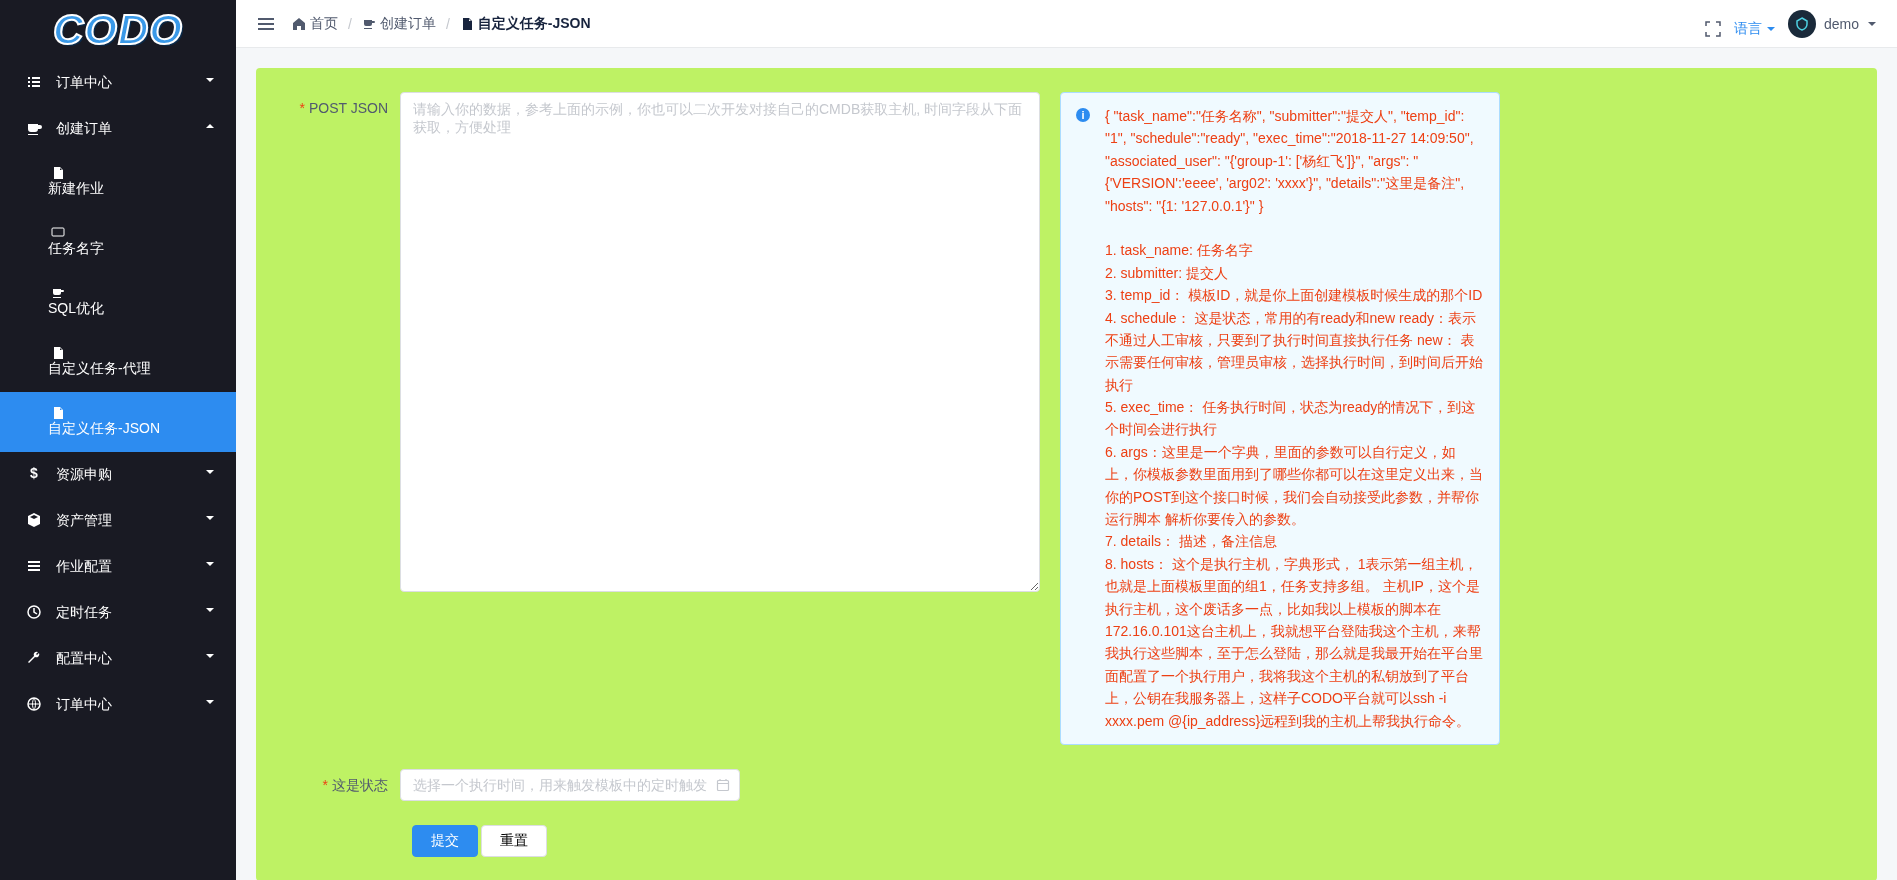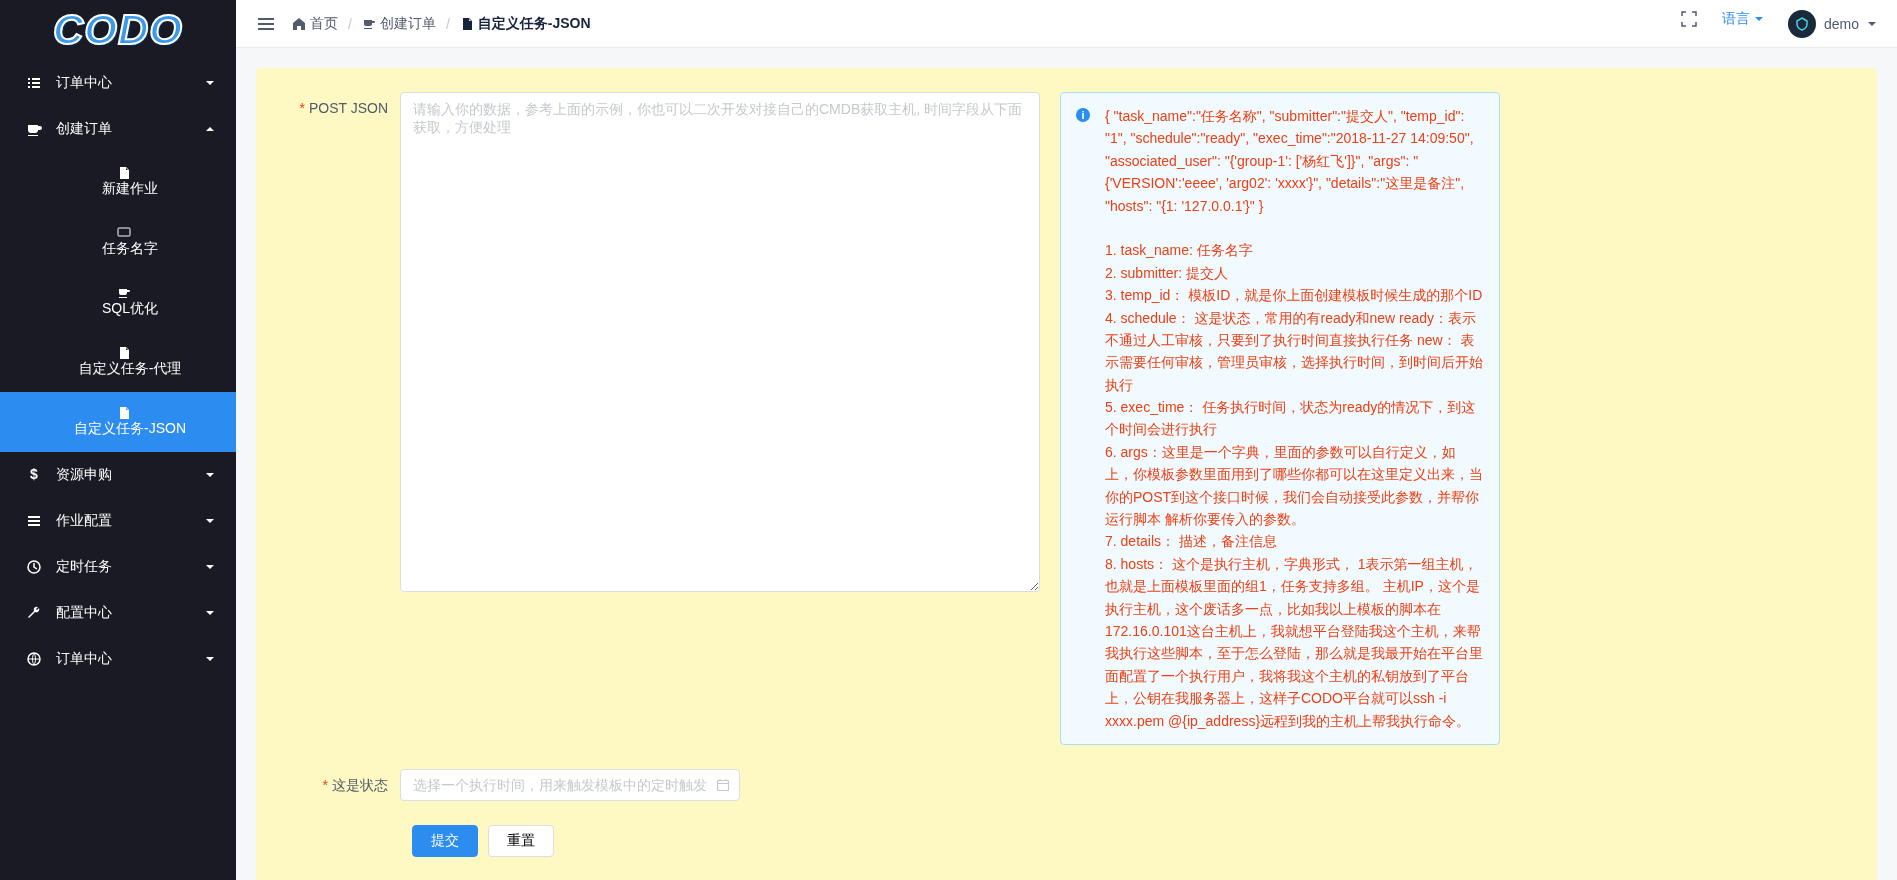--- a/index.html
+++ b/index.html
@@ -2,55 +2,55 @@
 <html><head>
 <meta charset="utf-8">
 <style>
 * { margin: 0; padding: 0; box-sizing: border-box; }
 body { font-family: "Helvetica Neue", Helvetica, Arial, sans-serif; font-size: 14px; color: #515a6e; background: #f5f7f9; overflow: hidden; }
 .app { display: flex; height: 880px; width: 1897px; }
 .sidebar { width: 236px; background: #191a23; color: #fff; flex-shrink: 0; overflow-y: auto; }
 .logo { height: 60px; display: flex; align-items: center; justify-content: center; }
 .logo-text { color: #3a99e8; font-size: 42px; font-weight: 900; font-style: italic; letter-spacing: 1px; -webkit-text-stroke: 2px #fff; text-shadow: 2px 2px 0 #0a2a4a; }
 .menu { list-style: none; }
-.menu-item { display: flex; align-items: center; padding: 14px 24px; cursor: pointer; color: #fff; font-size: 14px; position: relative; }
+.menu-item { display: flex; align-items: flex-start; padding: 14px 24px; cursor: pointer; color: #fff; font-size: 14px; position: relative; }
 .menu-item.active { background: #2d8cf0; }
 .menu-item .icon { width: 20px; margin-right: 12px; display: inline-flex; align-items: center; justify-content: center; }
 .menu-item .arrow { position: absolute; right: 20px; transition: transform 0.2s; }
 .menu-item .arrow.open { transform: rotate(180deg); }
 .submenu { list-style: none; }
 .submenu .menu-item { padding-left: 48px; flex-direction: column; }
 .main { flex: 1; display: flex; flex-direction: column; background: #f5f7f9; }
 .header { height: 48px; background: #fff; display: flex; align-items: center; padding: 8px 20px; border-bottom: 1px solid #e8eaec; }
 .hamburger { cursor: pointer; margin-right: 16px; }
 .breadcrumb { display: flex; align-items: center; flex: 1; color: #515a6e; }
 .breadcrumb-item { display: inline-flex; align-items: center; }
 .breadcrumb-sep { margin: 0 10px; color: #c5c8ce; }
 .breadcrumb .icon { margin-right: 4px; }
 .breadcrumb-item.current { font-weight: 600; color: #17233d; }
-.header-right { display: flex; align-items: flex-start; gap: 24px; }
+.header-right { display: flex; align-items: flex-end; gap: 12px; }
 .lang { color: #2d8cf0; cursor: pointer; display: flex; align-items: center; gap: 4px; }
 .user { display: flex; align-items: center; gap: 8px; cursor: pointer; }
 .avatar { width: 28px; height: 28px; border-radius: 50%; background: #1a2a3a; display: flex; align-items: center; justify-content: center; color: #4dd; }
 .content { flex: 1; padding: 20px; overflow-y: auto; }
-.card { background: #fef9c3; padding: 24px; border-radius: 4px; }
+.card { background: #bef264; padding: 24px; border-radius: 4px; }
 .form-row { display: flex; margin-bottom: 24px; }
 .form-label { width: 120px; text-align: right; padding-right: 12px; padding-top: 8px; color: #515a6e; }
 .form-label .req { color: #ed4014; margin-right: 4px; }
 .form-content { flex: 1; display: flex; gap: 20px; align-items: flex-start; }
 .textarea { width: 640px; height: 500px; padding: 8px 12px; border: 1px solid #dcdee2; border-radius: 4px; font-size: 14px; resize: both; font-family: inherit; }
 .textarea::placeholder { color: #c5c8ce; }
 .alert { flex: 1; border: 1px solid #abdcff; background: #f0faff; border-radius: 4px; padding: 12px 16px 12px 44px; position: relative; max-width: 440px; }
 .alert-icon { position: absolute; left: 14px; top: 14px; color: #2d8cf0; }
 .alert-body { color: #ed4014; font-size: 14px; line-height: 1.6; white-space: pre-wrap; word-break: break-word; }
 .date-input-wrap { position: relative; display: inline-block; }
 .date-input { width: 340px; padding: 7px 32px 7px 12px; border: 1px solid #dcdee2; border-radius: 4px; font-size: 14px; }
 .date-input::placeholder { color: #c5c8ce; }
 .date-icon { position: absolute; right: 10px; top: 50%; transform: translateY(-50%); color: #c5c8ce; pointer-events: none; }
-.btn-row { padding-left: 132px; display: flex; gap: 10px; }
+.btn-row { padding-left: 132px; display: flex; gap: 3px; }
 .btn { padding: 6px 18px; border-radius: 4px; font-size: 14px; cursor: pointer; border: 1px solid #dcdee2; background: #fff; }
 .btn-primary { background: #2d8cf0; border-color: #2d8cf0; color: #fff; }
 svg { display: block; }
 .fullscreen-icon { cursor: pointer; }
 </style>
 </head>
 <body>
 
 <div class="app">
   <aside class="sidebar">
@@ -127,20 +127,33 @@
           <span>自定义任务-JSON</span>
         </li>
       </ul>
       <li class="menu-item">
         <span class="icon">
             <svg width="16" height="16" viewBox="0 0 16 16" fill="currentColor">
               <text x="8" y="12" text-anchor="middle" font-size="14" font-weight="bold">$</text>
             </svg>
           </span>
         <span>资源申购</span>
+        <span class="arrow">
+            <svg width="12" height="12" viewBox="0 0 12 12" fill="currentColor">
+              <path d="M2 4l4 4 4-4z"></path>
+            </svg>
+          </span>
+      </li>
+      <li class="menu-item">
+        <span class="icon">
+            <svg width="16" height="16" viewBox="0 0 16 16" fill="currentColor">
+              <path d="M8 1l6 3v8l-6 3-6-3V4l6-3zm0 2L4 5l4 2 4-2-4-2z"></path>
+            </svg>
+          </span>
+        <span>资产管理</span>
         <span class="arrow">
             <svg width="12" height="12" viewBox="0 0 12 12" fill="currentColor">
               <path d="M2 4l4 4 4-4z"></path>
             </svg>
           </span>
       </li>
       <li class="menu-item">
         <span class="icon">
             <svg width="16" height="16" viewBox="0 0 16 16" fill="currentColor">
               <path d="M2 3h12v2H2zm0 4h12v2H2zm0 4h12v2H2z"></path>

